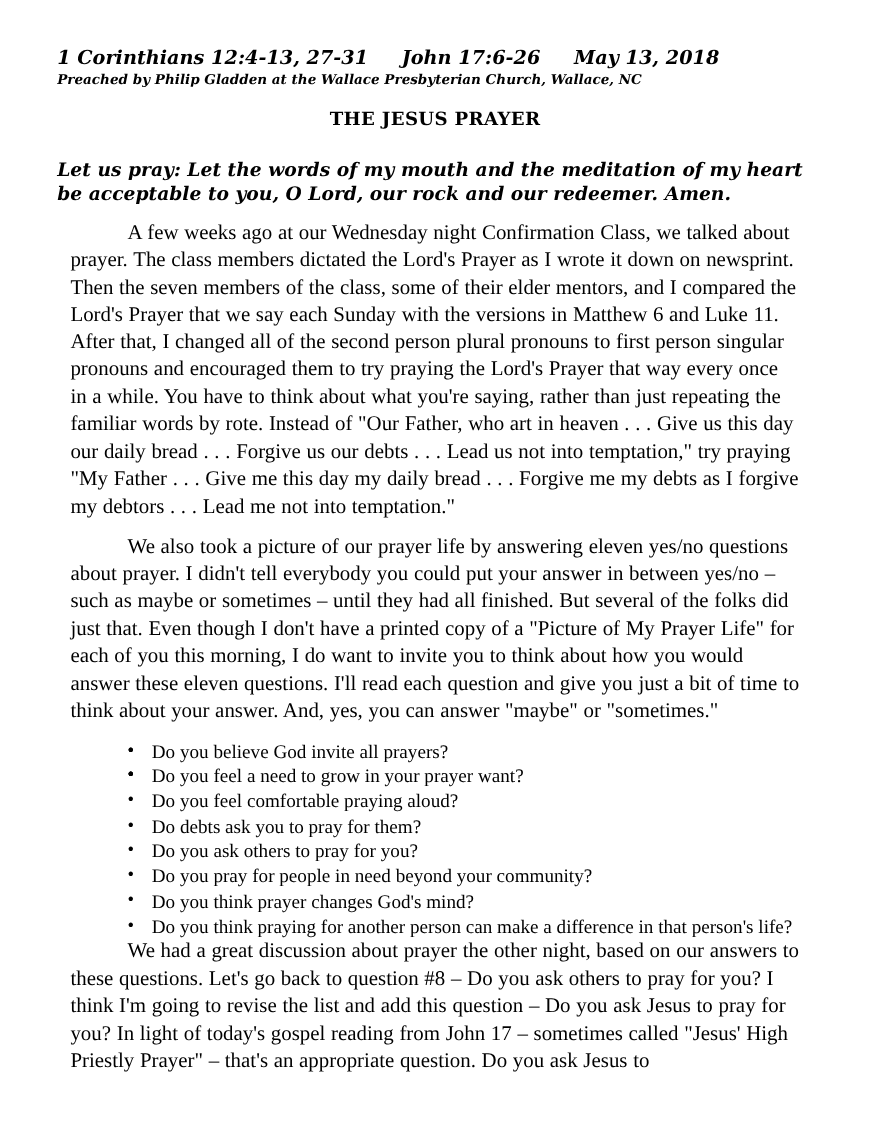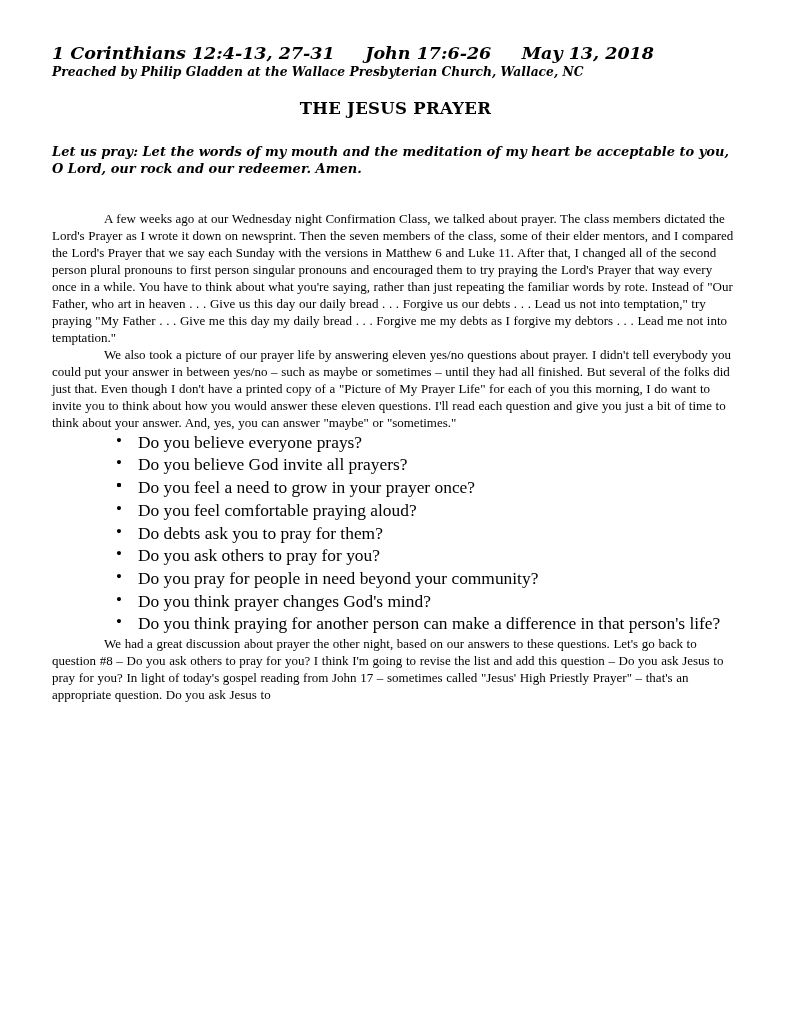--- a/index.html
+++ b/index.html
@@ -44,28 +44,28 @@
     font-family: "DejaVu Serif", serif;
     font-weight: bold;
     font-size: 16.5px;
     letter-spacing: 0.3px;
     margin: 0 0 26px 0;
   }
   .prayer {
     font-family: "DejaVu Serif", serif;
     font-weight: bold;
     font-style: italic;
-    font-size: 13px;
+    font-size: 17px;
     line-height: 1.3;
-    margin: 0 0 32px 0;
+    margin: 0 0 5px 0;
   }
   .body-par {
-    font-size: 13px;
+    font-size: 19px;
     line-height: 1.31;
-    margin: 0;
+    margin: 12px;
     text-align: left;
     word-spacing: 0.4px;
   }
   .body-par.indent::before {
     content: "";
     display: inline-block;
     width: 52px;
   }
   ul.questions {
     list-style: none;
@@ -97,25 +97,25 @@
   <div class="preacher-line">Preached by Philip Gladden at the Wallace Presbyterian Church, Wallace, NC</div>
 
   <div class="sermon-title">THE JESUS PRAYER</div>
 
   <div class="prayer">Let us pray:  Let the words of my mouth and the meditation of my heart be acceptable to you, O Lord, our rock and our redeemer.  Amen.</div>
 
   <p class="body-par indent">A few weeks ago at our Wednesday night Confirmation Class, we talked about prayer.  The class members dictated the Lord's Prayer as I wrote it down on newsprint.  Then the seven members of the class, some of their elder mentors, and I compared the Lord's Prayer that we say each Sunday with the versions in Matthew 6 and Luke 11.  After that, I changed all of the second person plural pronouns to first person singular pronouns and encouraged them to try praying the Lord's Prayer that way every once in a while.  You have to think about what you're saying, rather than just repeating the familiar words by rote.  Instead of "Our Father, who art in heaven . . . Give us this day our daily bread . . . Forgive us our debts . . . Lead us not into temptation," try praying "My  Father . . . Give me this day my daily bread . . . Forgive me my debts as I forgive my debtors . . . Lead me not into temptation."</p>
   <p class="body-par indent">We also took a picture of our prayer life by answering eleven yes/no questions about prayer.  I didn't tell everybody you could put your answer in between yes/no – such as maybe or sometimes – until they had all finished.  But several of the folks did just that.  Even though I don't have a printed copy of a "Picture of My Prayer Life" for each of you this morning, I do want to invite you to think about how you would answer these eleven questions.  I'll read each question and give you just a bit of time to think about your answer.  And, yes, you can answer "maybe" or "sometimes."</p>
 
   <ul class="questions">
-    <li><span class="bullet">•</span><span> Do you believe everyone prays?</span></li>
+    <li><span class="bullet">•</span></li>
     <li><span class="bullet">•</span><span>Do you believe God invite all prayers?</span></li>
     <li><span class="bullet">•</span></li>
     <li><span class="bullet">•</span></li>
-    <li><span class="bullet">•</span><span>Do you feel a need to grow in your prayer once?</span></li>
+    <li><span class="bullet">•</span><span>Do you feel a need to grow in your prayer want?</span></li>
     <li><span class="bullet">•</span><span>Do you feel comfortable praying aloud?</span></li>
     <li><span class="bullet">•</span><span>Do debts ask you to pray for them?</span></li>
     <li><span class="bullet">•</span><span>Do you ask others to pray for you?</span></li>
     <li><span class="bullet">•</span><span>Do you pray for people in need beyond your community?</span></li>
     <li><span class="bullet">•</span><span>Do you think prayer changes God's mind?</span></li>
     <li><span class="bullet">•</span><span>Do you think praying for another person can make a difference in that person's life?</span></li>
   </ul>
 
   <p class="body-par indent tight">We had a great discussion about prayer the other night, based on our answers to these questions.  Let's go back to question #8 – Do you ask others to pray for you?  I think I'm going to revise the list and add this question – Do you ask Jesus to pray for you?  In light of today's gospel reading from John 17 – sometimes called "Jesus' High Priestly Prayer" – that's an appropriate question.  Do you ask Jesus to</p>
 

